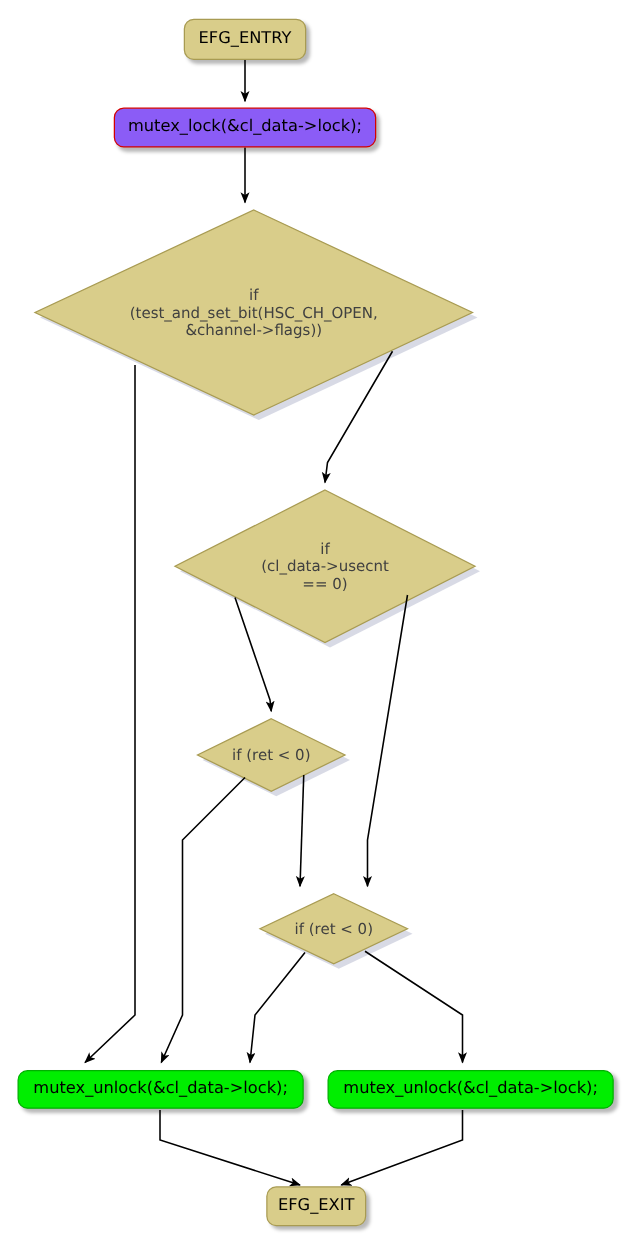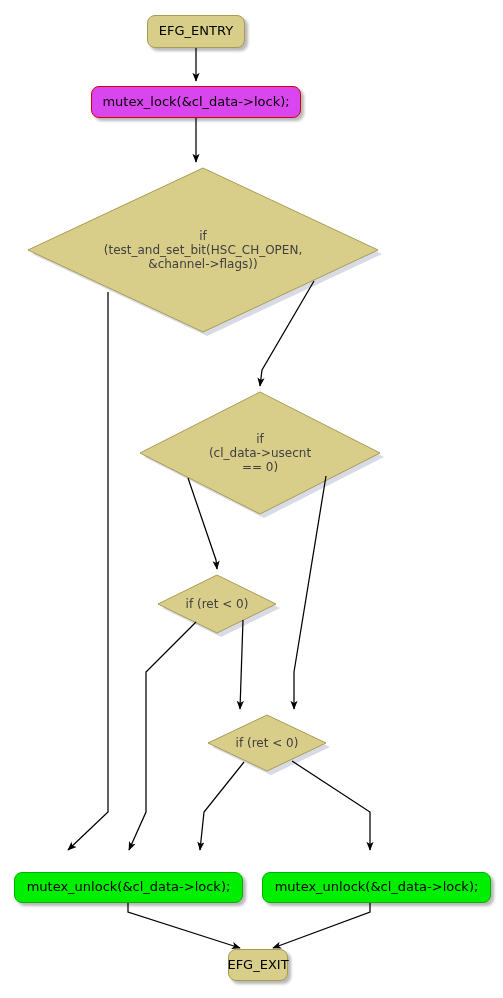--- a/index.html
+++ b/index.html
@@ -43,28 +43,27 @@
     border-radius: 8px;
     border: 1px solid #a08a3c;
     box-shadow: 3px 3px 3px rgba(0,0,0,0.28);
     font-size: 13px;
   }
   .rect.terminal {
     background: #d9cd8a;
     border-color: #a89b52;
   }
   .rect.danger {
-    background: #d946ef;
+    background: #8b5cf6;
     border-color: #d40000;
     align-items: center;
   }
   .rect.ok {
     background: #00ee00;
     border-color: #00b000;
-    margin-top: 16px;
   }
   
   .diamond-text {
     position: absolute;
     display: flex;
     align-items: center;
     justify-content: center;
     text-align: center;
     color: #404040;
     font-size: 12px;
@@ -139,21 +138,21 @@
   </div>
 
   <div class="node rect ok" style="left:14px; top:856px; width:229px; height:31px;">
     <span>mutex_unlock(&amp;cl_data-&gt;lock);</span>
   </div>
 
   <div class="node rect ok" style="left:262px; top:856px; width:229px; height:31px;">
     <span>mutex_unlock(&amp;cl_data-&gt;lock);</span>
   </div>
 
-  <div class="node rect terminal" style="left:228px; top:949px; width:60px; height:32px;">
+  <div class="node rect terminal" style="left:213px; top:949px; width:80px; height:32px;">
     <span>EFG_EXIT</span>
   </div>
 
   <div class="diamond-hit" style="left:28px; top:168px; width:350px; height:164px;"></div>
   <div class="diamond-text" style="left:28px; top:208px; width:350px; height:84px;">if
 (test_and_set_bit(HSC_CH_OPEN,
 &amp;channel-&gt;flags))</div>
 
   <div class="diamond-hit" style="left:140px; top:392px; width:240px; height:122px;"></div>
   <div class="diamond-text" style="left:140px; top:418px; width:240px; height:70px;">if

